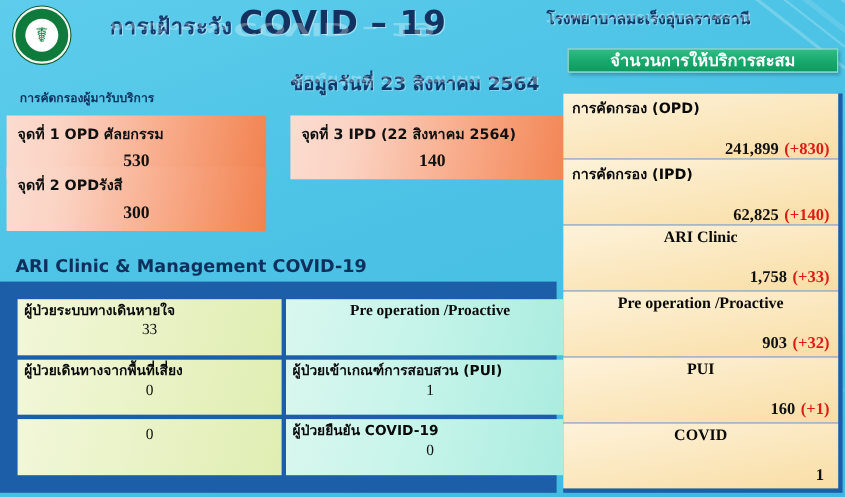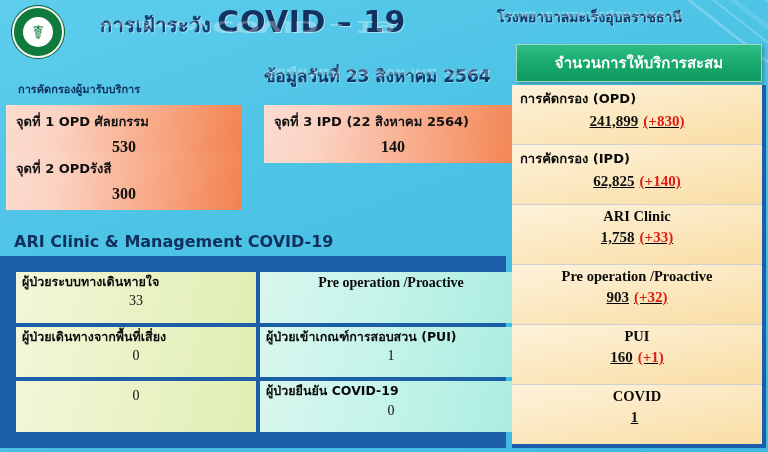--- a/index.html
+++ b/index.html
@@ -218,21 +218,21 @@
     text-align: center;
     font-family: "Liberation Serif", serif;
     font-size: 14px;
     color: #111;
   }
 
   
   .cum-header {
     position: absolute;
     left: 516px; top: 44px;
-    width: 246px; height: 38px;
+    width: 246px; height: 22px;
     background: linear-gradient(180deg, #2fbd85 0%, #17a86c 55%, #0f9a5f 100%);
     border: 1px solid #9fd8c2;
     box-shadow: 2px 2px 3px rgba(0,0,0,.25);
     box-sizing: border-box;
     display: flex; align-items: center; justify-content: center;
   }
   .cum-header .ch-text {
     font-family: "DejaVu Sans", sans-serif;
     font-weight: bold;
     font-size: 15px;
@@ -266,24 +266,23 @@
     color: #0a0a0a;
     white-space: nowrap;
   }
   .cum-row .cr-label.serif {
     font-family: "Liberation Serif", serif;
     font-size: 14.5px;
     font-weight: bold;
     text-align: center;
   }
   .cum-row .cr-valrow {
-    margin-top: 3px;
-    text-align: center;
-    white-space: nowrap;
-    text-decoration: underline;
+    margin-top: 18px;
+    text-align: right;
+    white-space: nowrap;
   }
   .cum-row .cr-value {
     font-family: "Liberation Serif", serif;
     font-weight: bold;
     font-size: 15px;
     color: #111;
   }
   .cum-row .cr-delta {
     font-family: "Liberation Serif", serif;
     font-weight: bold;

